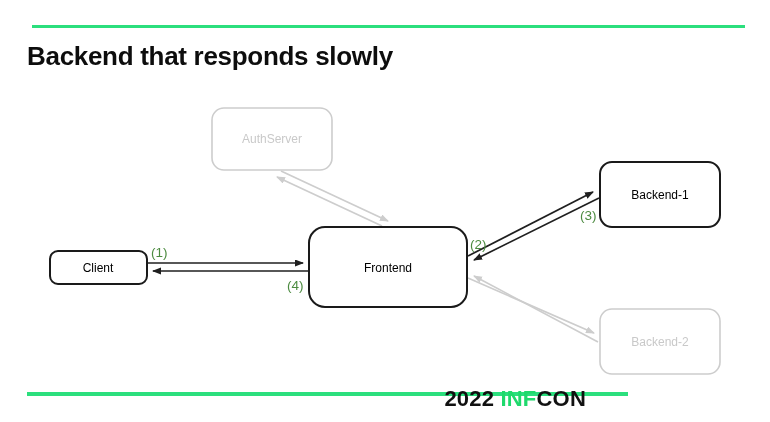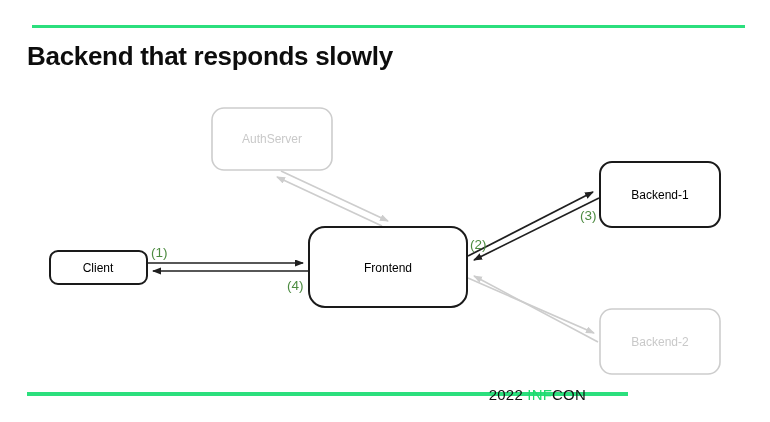--- a/index.html
+++ b/index.html
@@ -30,21 +30,21 @@
   .edge-active   { stroke: #1f1f1f; stroke-width: 1.7; fill: none; }
   .edge-inactive { stroke: #cdcdcd; stroke-width: 1.7; fill: none; }
   .edge-label { fill: #4C8B40; font-size: 13.5px; font-family: "Liberation Sans", sans-serif; }
 
   .accent-line-bottom {
     position: absolute; left: 27px; top: 392px;
     width: 601px; height: 4px; background: #2BDF7D;
   }
   .branding {
     position: absolute; top: 386px; right: 24px;
-    font-size: 15px; font-weight: 400; color: #111111;
+    font-size: 22px; font-weight: 700; color: #111111;
     letter-spacing: 0.2px; white-space: nowrap;
   }
   .branding .brand-green { color: #1FD96C; }
 </style>
 </head>
 <body>
 
 <div class="slide">
 
   <div class="accent-line-top"></div>

